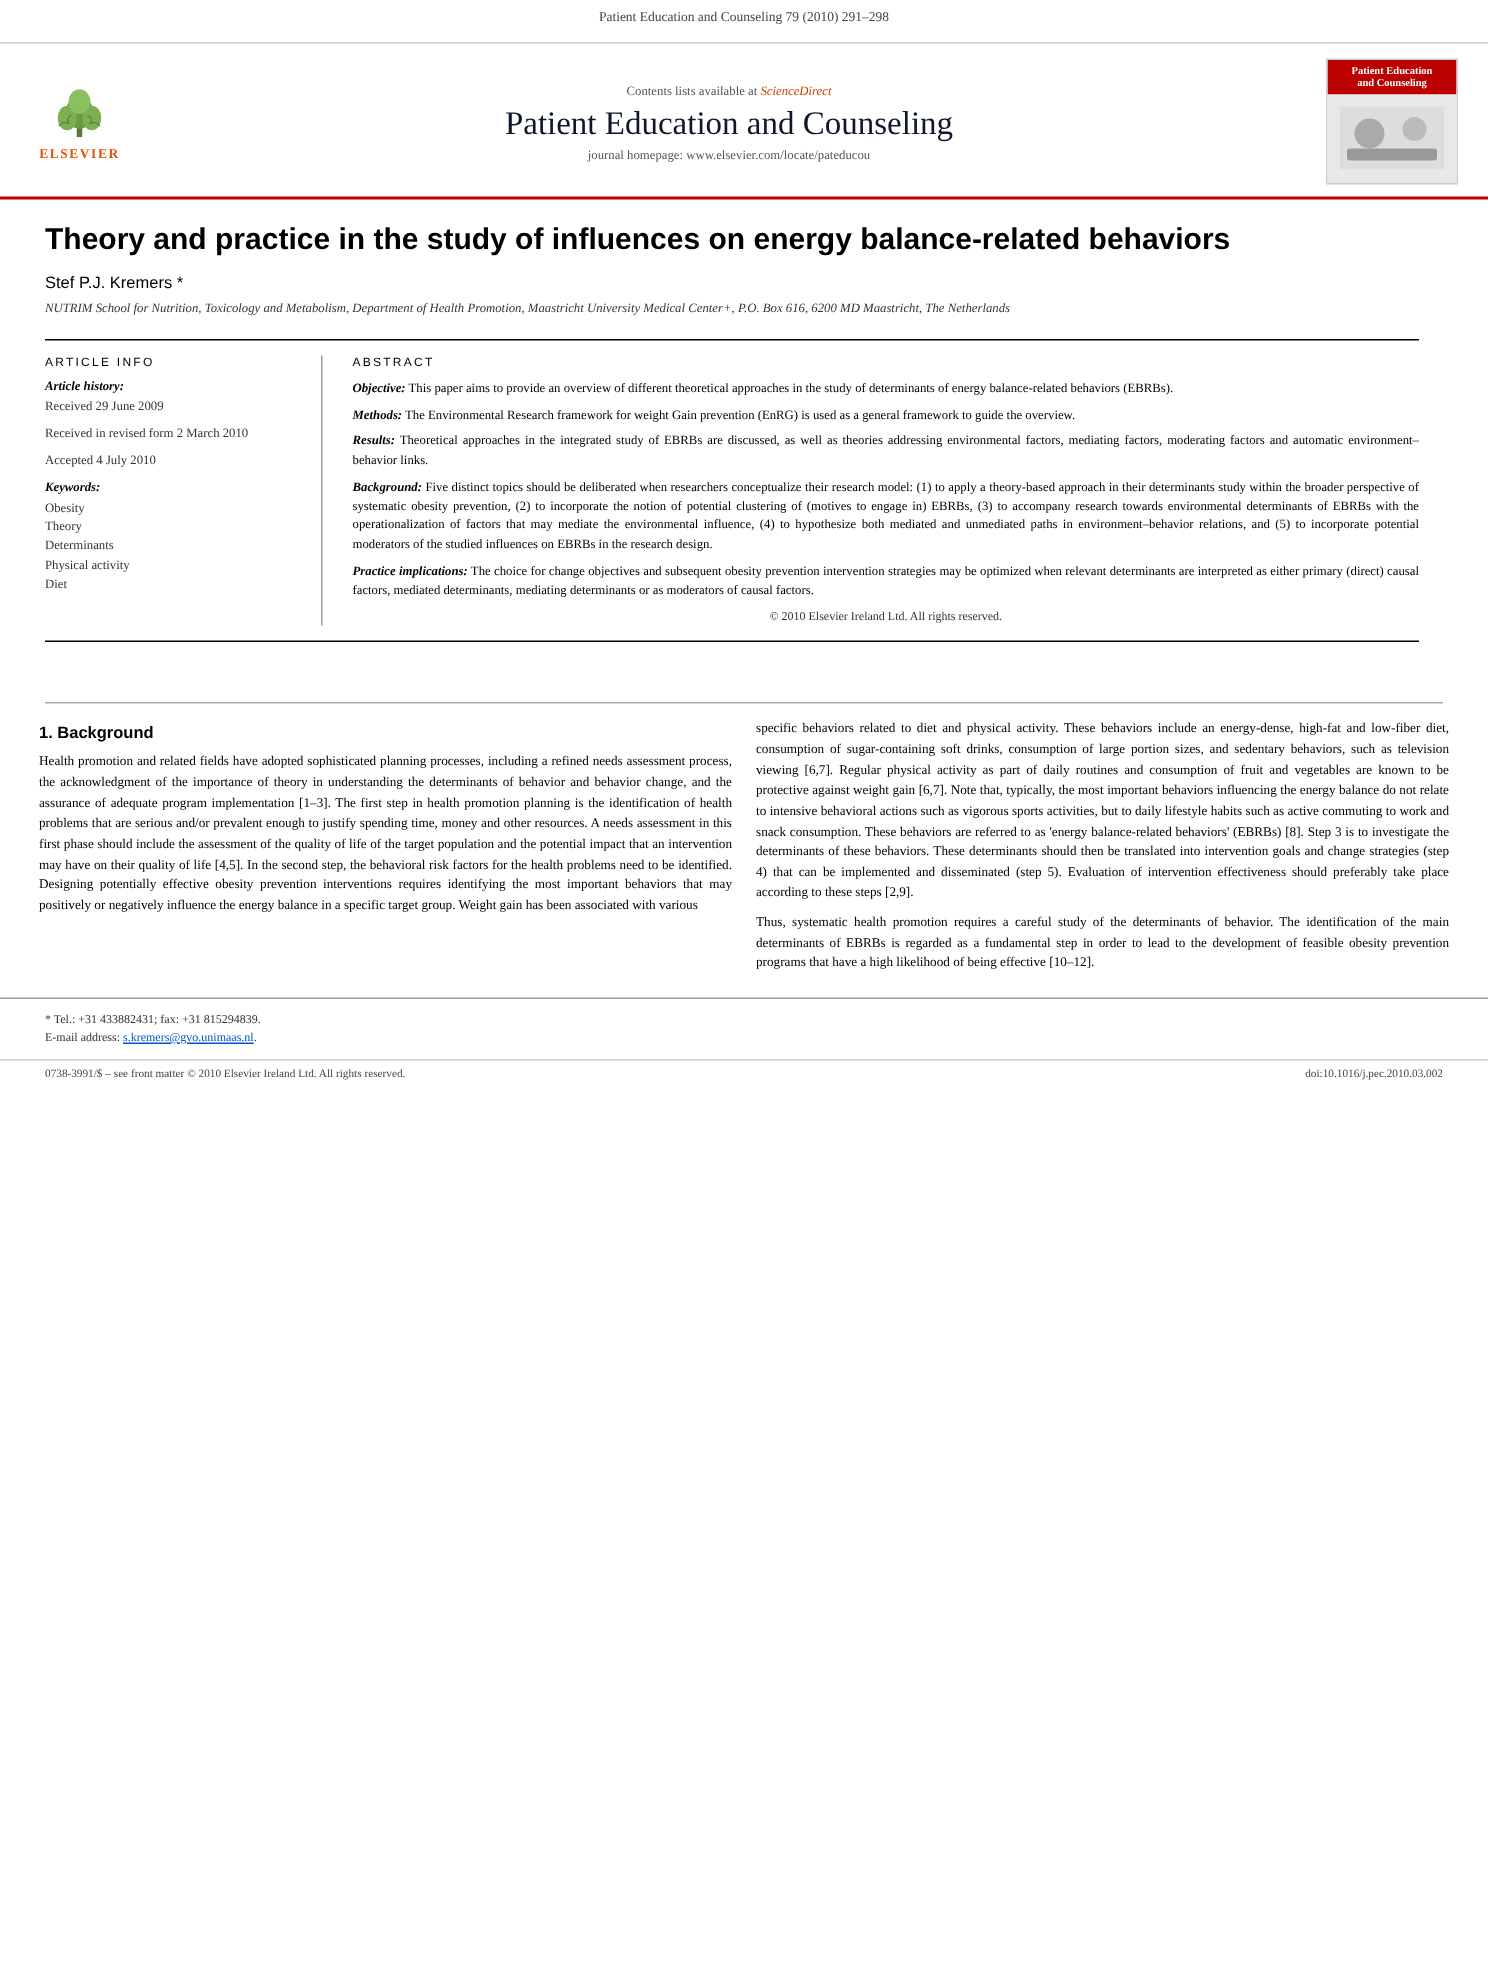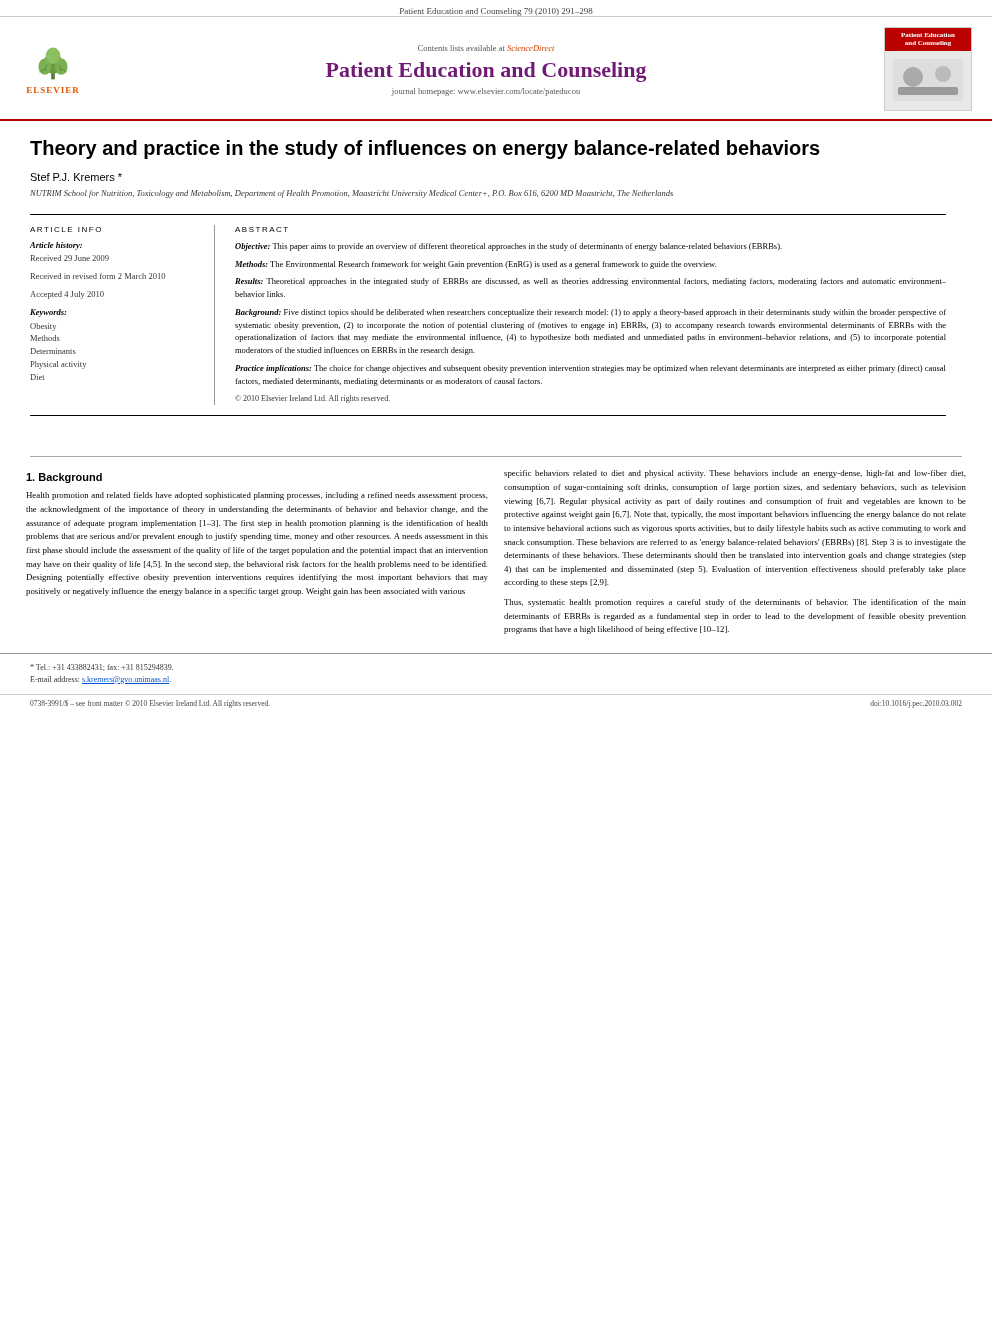--- a/index.html
+++ b/index.html
@@ -17,21 +17,21 @@
       min-height: 1323px;
       background: #fff;
       padding: 0;
     }
 
     
     .top-bar {
       text-align: center;
       font-size: 9px;
       color: #444;
-      padding: 6px 0 0 0;
+      padding: 6px 0 12px 0;
       border-bottom: 1px solid #ccc;
     }
 
     
     .journal-header {
       display: flex;
       align-items: center;
       justify-content: space-between;
       padding: 10px 18px 8px 18px;
       border-bottom: 2px solid #b00;
@@ -66,22 +66,22 @@
       font-size: 8.5px;
       color: #555;
       margin-bottom: 4px;
     }
     .sciencedirect-link {
       color: #d44000;
       font-style: italic;
     }
     .journal-title-main {
       font-size: 22px;
-      font-weight: bold;
-      color: #701a75;
+      font-weight: normal;
+      color: #0f172a;
       font-family: 'Times New Roman', serif;
       margin-bottom: 3px;
     }
     .journal-homepage {
       font-size: 8.5px;
       color: #555;
     }
     .journal-header-right {
       width: 90px;
     }
@@ -206,21 +206,21 @@
       margin-bottom: 5px;
       text-align: justify;
     }
     .abstract-label {
       font-style: italic;
       font-weight: bold;
     }
 
     .copyright-line {
       font-size: 8px;
-      text-align: left;
+      text-align: center;
       color: #333;
       margin-top: 6px;
     }
 
     
     .main-content {
       display: flex;
       gap: 16px;
       padding: 0 26px;
       margin-top: 6px;
@@ -342,21 +342,21 @@
         </div>
 
         <div class="info-label">Article history:</div>
         <div class="info-text">Received 29 June 2009</div>
         <div class="info-text">Received in revised form 2 March 2010</div>
         <div class="info-text">Accepted 4 July 2010</div>
 
         <div class="info-label">Keywords:</div>
         <div class="keywords-list">
           <div>Obesity</div>
-          <div>Methods</div>
+          <div>Theory</div>
           <div>Determinants</div>
           <div>Physical activity</div>
           <div>Diet</div>
         </div>
       </div>
 
       <div class="article-info-right">
         <div class="info-section-title">
           <span>Abstract</span>
         </div>

